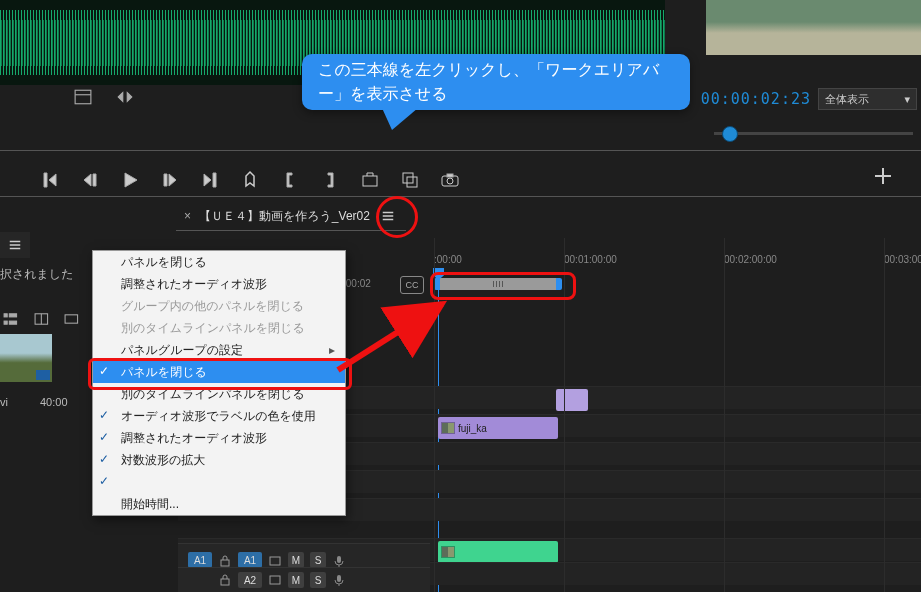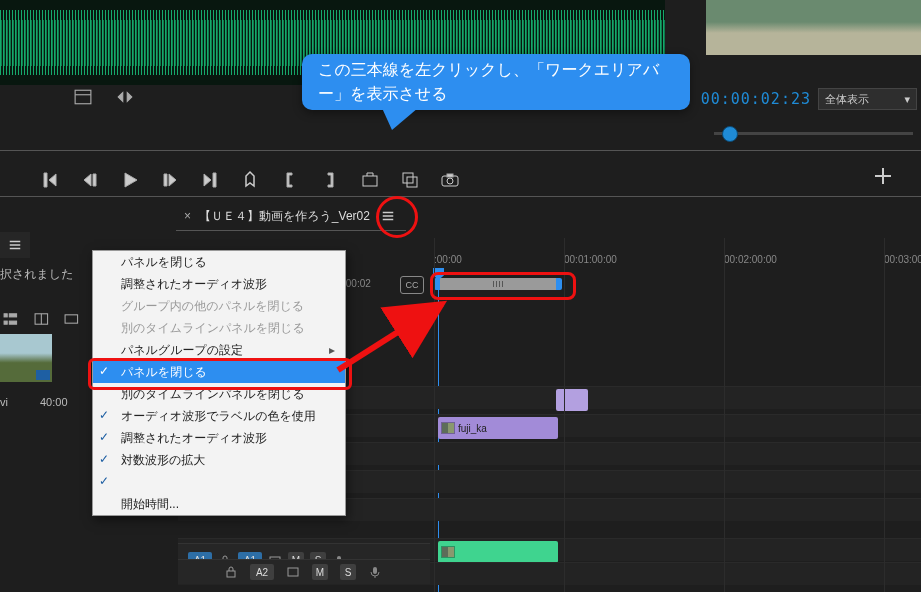--- a/index.html
+++ b/index.html
@@ -488,21 +488,21 @@
           </span>
       <span class="th-chip chip-dark" style="width:16px">M</span>
       <span class="th-chip chip-dark" style="width:16px">S</span>
       <span class="th-ico">
             <svg viewBox="0 0 14 14">
               <rect x="5" y="2" width="4" height="7" rx="2" fill="#888"></rect>
               <path d="M3 7a4 4 0 008 0M7 11v2" stroke="#888" fill="none"></path>
             </svg>
           </span>
     </div>
-    <div class="th-row" style="position:absolute; bottom:8px; left:0; right:0;gap:12px;">
+    <div class="th-row" style="position:absolute; bottom:0; left:0; right:0;">
       <span class="th-chip chip-dark" style="visibility:hidden">--</span>
       <span class="th-ico">
             <svg viewBox="0 0 14 14">
               <rect x="3" y="6" width="8" height="6" fill="none" stroke="#999"></rect>
               <path d="M5 6V4a2 2 0 014 0v2" fill="none" stroke="#999"></path>
             </svg>
           </span>
       <span class="th-chip chip-dark">A2</span>
       <span class="th-ico">
             <svg viewBox="0 0 14 14">

